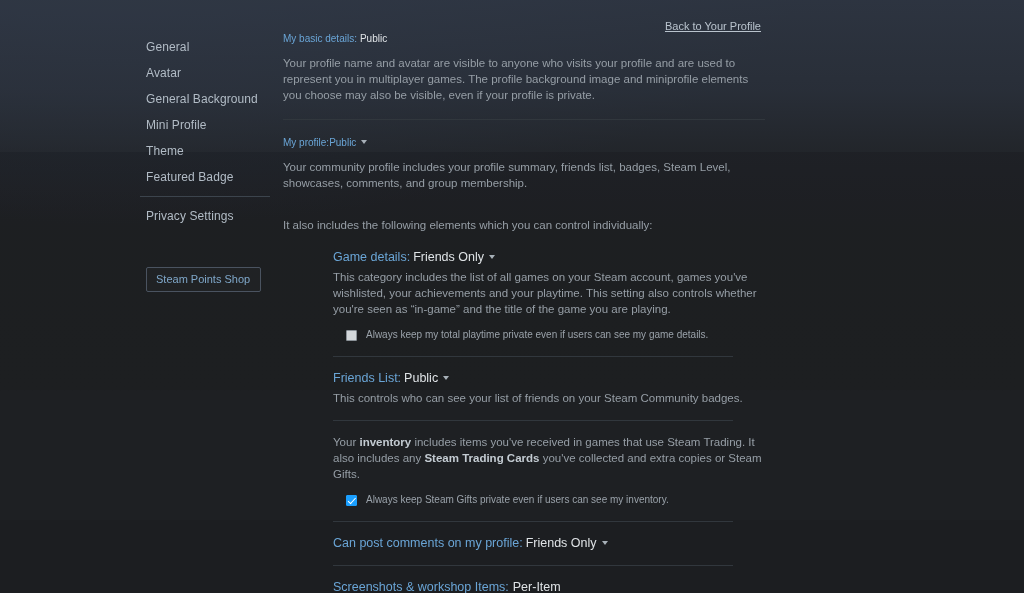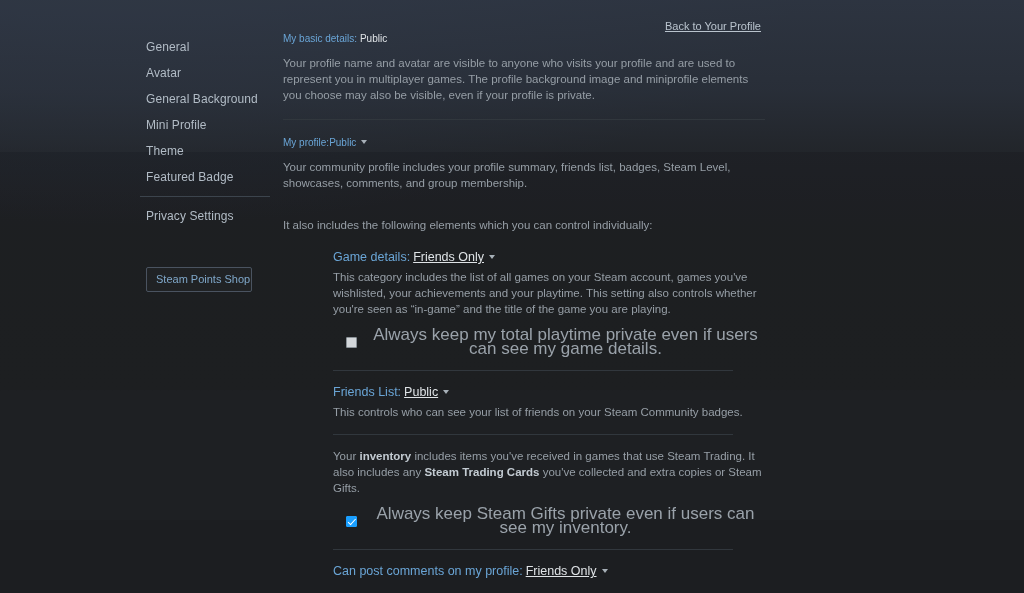--- a/index.html
+++ b/index.html
@@ -85,21 +85,21 @@
     width: 130px;
   }
   .points-shop-wrap { margin-top: 38px; padding-left: 6px; }
   .points-shop-btn {
     display: inline-block;
     border: 1px solid #4a5360;
     border-radius: 2px;
     color: #7fa7c9;
     font-size: 11px;
     line-height: 12px;
-    padding: 5px 1px 6px 9px;
+    padding: 5px 10px 6px 9px;
     background: rgba(255,255,255,0.015);
     cursor: pointer;
     white-space: nowrap;
   }
 
   
   .content {
     position: absolute;
     left: 283px;
     top: 30px;
@@ -143,21 +143,20 @@
   }
   .sub-title {
     font-size: 12.5px;
     line-height: 16px;
     color: #6aa5d6;
     margin-bottom: 4px;
     white-space: nowrap;
   }
   .sub-title .val-drop {
     color: #dfe3e6;
-    text-decoration: underline;
     margin-left: 3px;
     cursor: pointer;
     text-align: center;
   }
   .sub-title .val-plain {
     color: #dfe3e6;
     margin-left: 4px;
   }
   .caret {
     display: inline-block;
@@ -194,21 +193,21 @@
   .cbox.checked::after {
     content: "";
     position: absolute;
     left: 3px; top: 0.5px;
     width: 3px; height: 6.5px;
     border: solid #ffffff;
     border-width: 0 1.7px 1.7px 0;
     transform: rotate(42deg);
   }
   .check-label {
-    font-size: 17px;
+    font-size: 10px;
     line-height: 14px;
     color: #9aa2aa;
     cursor: pointer;
     text-align: center;
   }
 </style>
 </head>
 <body>
 
 <div class="page">

